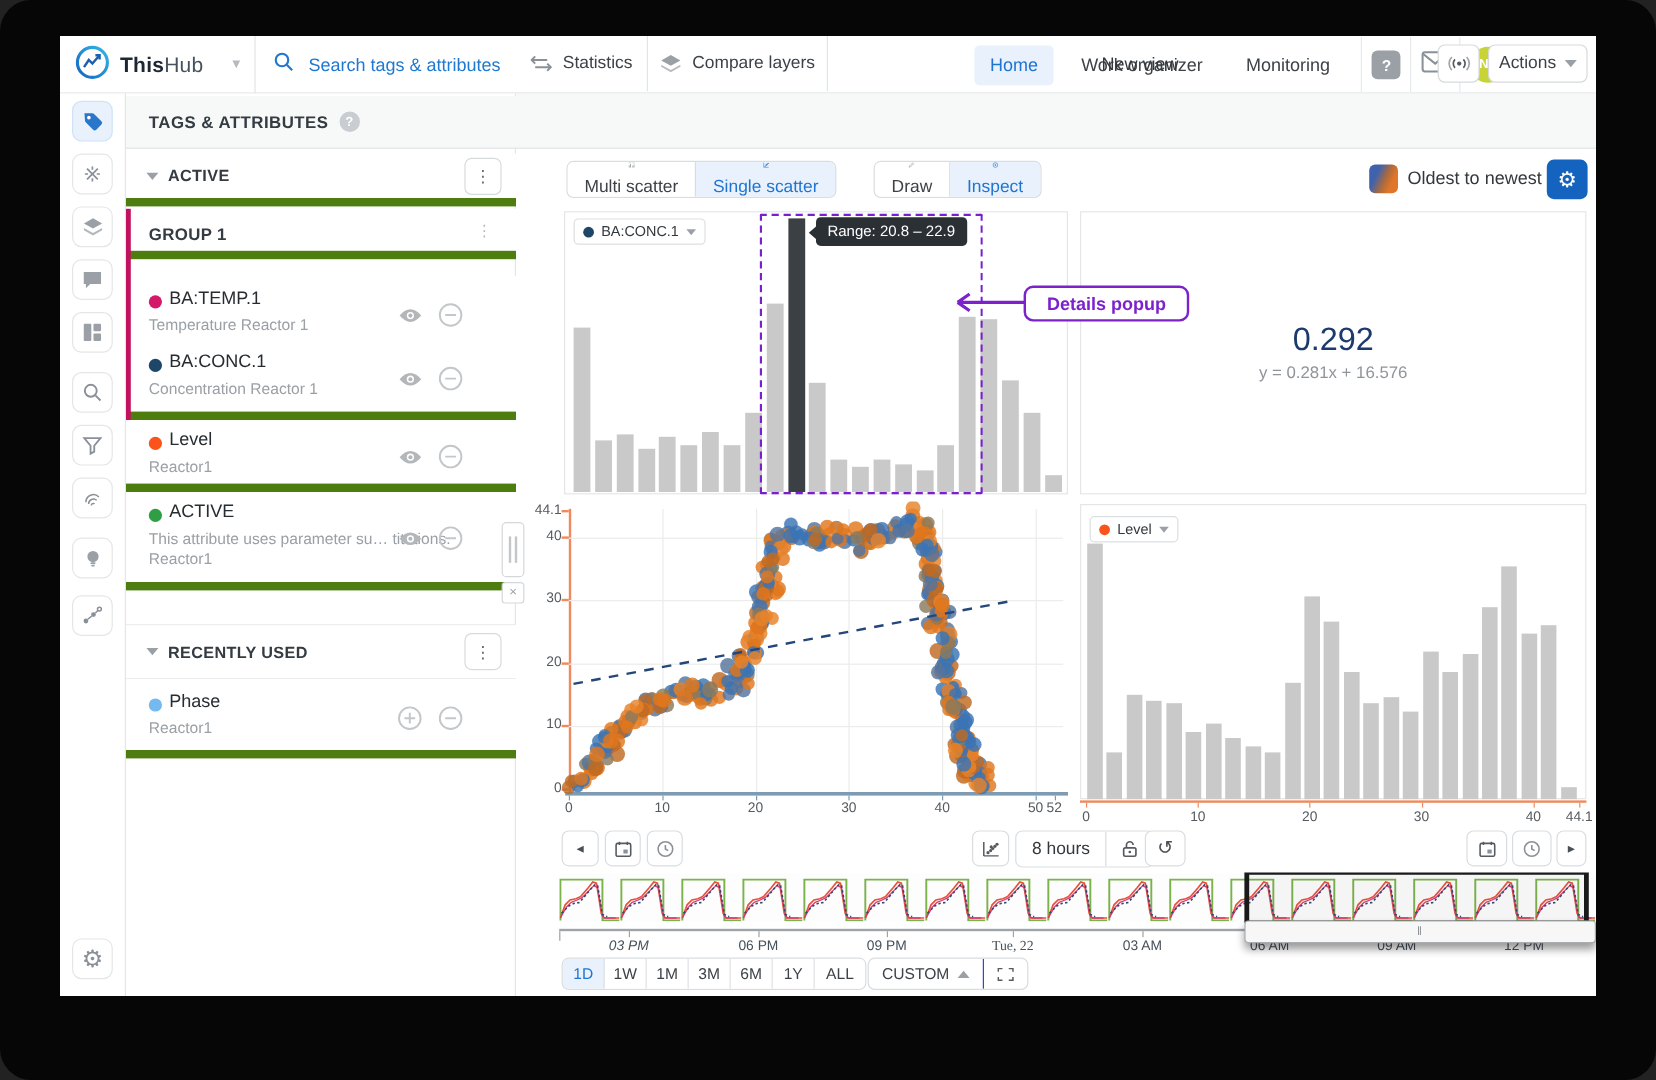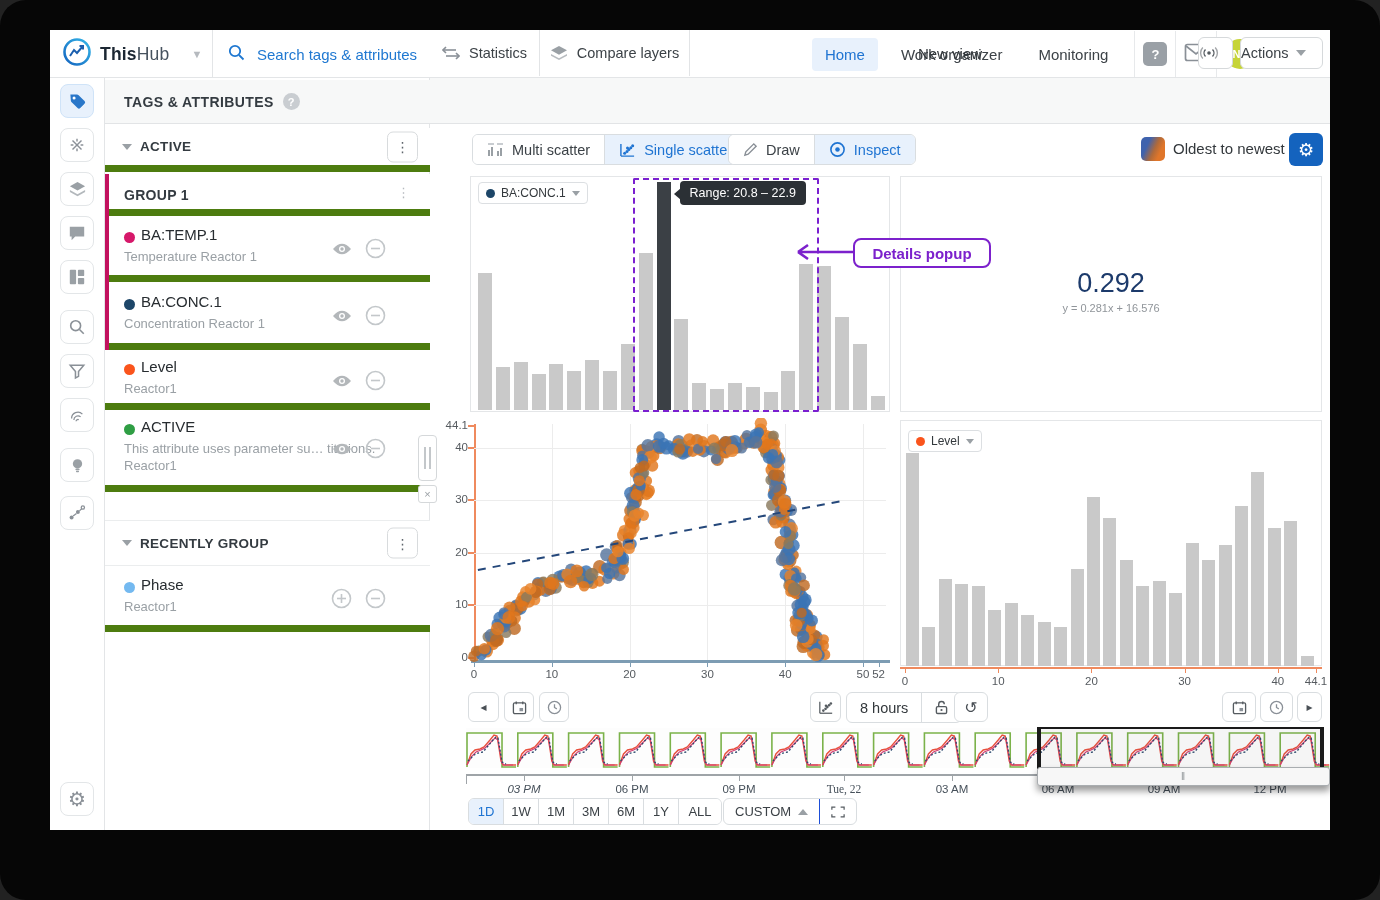--- a/index.html
+++ b/index.html
@@ -52,44 +52,44 @@
 
   
   .split-handle{position:absolute;left:368px;top:405px;width:19px;height:46px;background:#fff;border:1px solid #d5d8da;border-radius:4px;z-index:5;display:flex;align-items:center;justify-content:center;gap:3px;cursor:col-resize;}
   .split-handle i{display:block;width:2px;height:22px;background:#c3c7ca;}
   .split-close{position:absolute;left:368px;top:455px;width:19px;height:18px;background:#fff;border:1px solid #d5d8da;border-radius:3px;z-index:5;color:#9aa0a5;font-size:11px;display:flex;align-items:center;justify-content:center;cursor:pointer;}
 
   
   .main-toolbar{position:absolute;left:380px;top:48px;width:900px;height:46px;background:#f7f8f8;border-bottom:1px solid #e2e4e6;}
   .tb-btn{position:absolute;top:0;height:46px;display:flex;align-items:center;justify-content:center;gap:9px;font-size:14.5px;color:#3c4247;border-right:1px solid #e2e4e6;cursor:pointer;}
   .tb-title{position:absolute;left:760px;top:0;width:280px;height:46px;display:flex;align-items:center;justify-content:center;font-size:15px;color:#33383c;}
-  .pill-btn{position:absolute;top:7px;height:32px;background:#fff;border:1px solid #d6d9db;border-radius:6px;display:flex;align-items:center;gap:7px;font-size:14.5px;color:#3c4247;cursor:pointer;}
+  .pill-btn{position:absolute;top:7px;height:32px;background:#fff;border:1px solid #d6d9db;border-radius:6px;display:flex;align-items:center;justify-content:center;gap:7px;font-size:14.5px;color:#3c4247;cursor:pointer;}
 
   
   .seg-group{position:absolute;top:104px;height:31px;display:flex;border:1px solid #d9dde0;border-radius:6px;overflow:hidden;background:#fff;}
-  .seg{display:flex;align-items:center;justify-content:center;gap:8px;font-size:14.5px;color:#3c4247;cursor:pointer;border-right:1px solid #d9dde0;padding:0 14px;background:#fff;}
+  .seg{display:flex;align-items:center;justify-content:center;gap:8px;font-size:14.5px;color:#3c4247;cursor:pointer;border-right:1px solid #d9dde0;padding:0 14px;background:#fff;flex-direction:column;}
   .seg:last-child{border-right:none;}
   .seg.active{background:#e8f1fc;color:#1f74d2;}
   .grad-sq{position:absolute;left:1091px;top:107px;width:24px;height:24px;border-radius:5px;background:linear-gradient(115deg,#3f62ad 28%,#b06a3a 55%,#e0762a 75%);}
   .sort-label{position:absolute;left:1123px;top:110px;font-size:15px;color:#33383c;}
   .gear-btn{position:absolute;left:1239px;top:103px;width:34px;height:33px;background:#1463be;border-radius:6px;color:#fff;display:flex;align-items:center;justify-content:center;font-size:18px;cursor:pointer;}
 
   
   .panel{position:absolute;border:1px solid #e4e6e8;background:#fff;}
   .chip{position:absolute;display:flex;align-items:center;gap:6px;border:1px solid #dcdfe2;border-radius:4px;background:#fff;padding:3px 7px;font-size:12px;color:#33383c;cursor:pointer;z-index:4;}
   .chip .cdot{width:9px;height:9px;border-radius:50%;}
   .chip .cv{width:0;height:0;border-left:4px solid transparent;border-right:4px solid transparent;border-top:5px solid #9aa0a5;}
   .hbar{position:absolute;background:#c9c9c9;}
   .hbar.dark{background:#3b4045;z-index:2;}
   .dash-box{position:absolute;border:2px dashed #7a1fd0;border-radius:2px;z-index:3;}
   .range-tip{position:absolute;background:#2b3035;color:#fff;font-size:12.5px;padding:5px 10px;border-radius:4px;z-index:6;white-space:nowrap;}
   .range-tip::before{content:"";position:absolute;left:-6px;top:7px;border-top:6px solid transparent;border-bottom:6px solid transparent;border-right:7px solid #2b3035;}
   .details-box{position:absolute;left:803px;top:208px;width:138px;height:30px;border:2px solid #7c21cc;border-radius:8px;background:#fff;color:#7c21cc;font-weight:bold;font-size:15px;display:flex;align-items:center;justify-content:center;z-index:6;}
   .stats-val{position:absolute;left:850px;top:238px;width:422px;text-align:center;font-size:27px;color:#1c3a6b;}
-  .stats-eq{position:absolute;left:850px;top:272px;width:422px;text-align:center;font-size:11px;color:#90959a;}
+  .stats-eq{position:absolute;left:850px;top:272px;width:422px;text-align:center;font-size:14px;color:#90959a;}
 
   
   .grid-v{position:absolute;width:1px;background:#ececec;top:394px;height:236px;}
   .grid-h{position:absolute;height:1px;background:#ececec;left:424px;width:412px;}
   .yaxis{position:absolute;left:424px;top:394px;width:2px;height:236px;background:#ef8a5e;}
   .xaxis{position:absolute;left:421px;top:630px;width:419px;height:3px;background:#7d9cb3;}
   .ylab{position:absolute;width:28px;text-align:right;font-size:11.5px;color:#555a5f;}
   .xlab{position:absolute;font-size:11.5px;color:#555a5f;transform:translateX(-50%);}
   .ytick{position:absolute;left:418px;width:6px;height:2px;background:#ef8a5e;}
   .xtick{position:absolute;top:633px;width:1px;height:4px;background:#7d9cb3;}
@@ -259,21 +259,21 @@
       <span class="kebab-btn">⋮</span>
     </div>
 
     <div class="grouped-bar" style="top:96px;height:176px;"></div>
 
     <div class="srow" style="top:96px;height:42px;">
       <span class="sec-label" style="position:absolute;left:19px;top:13px;font-size:14px;">GROUP 1</span>
       <span class="kebab-plain">⋮</span>
     </div>
 
-    <div class="srow" style="top:138px;height:66px;">
+    <div class="srow" style="top:152px;height:66px;">
       <span class="item-dot" style="top: 16px; background: rgb(214, 24, 106);"></span>
       <span class="item-name" style="top:10px;">BA:TEMP.1</span>
       <span class="item-desc" style="top:33px;">Temperature Reactor 1</span>
       <span class="row-icons" style="top:22px;">
         <span class="icon-eye"><svg width="20" height="14" viewBox="0 0 20 14">
                 <path d="M1,7 Q10,-3.5 19,7 Q10,17.5 1,7 Z" fill="#b3b7ba"></path>
                 <circle cx="10" cy="7" r="3" fill="#fff"></circle>
                 <circle cx="10" cy="7" r="1.7" fill="#b3b7ba"></circle>
               </svg></span>
         <span class="icon-minus"><svg width="21" height="21" viewBox="0 0 21 21">
@@ -330,21 +330,21 @@
               </svg></span>
         <span class="icon-minus"><svg width="21" height="21" viewBox="0 0 21 21">
                 <circle cx="10.5" cy="10.5" r="9" fill="none" stroke="#c3c7ca" stroke-width="1.6"></circle>
                 <line x1="6" y1="10.5" x2="15" y2="10.5" stroke="#c3c7ca" stroke-width="1.6"></line>
               </svg></span>
       </span>
     </div>
 
     <div class="srow sec-head" style="top:442px;height:46px;border-top:1px solid #ebedee;border-bottom:1px solid #ebedee;margin-top:0;">
       <span class="tri-down"></span>
-      <span class="sec-label">RECENTLY GROUP</span>
+      <span class="sec-label">RECENTLY USED</span>
       <span class="kebab-btn">⋮</span>
     </div>
 
     <div class="srow" style="top:488px;height:66px;">
       <span class="item-dot" style="top: 16px; background: rgb(116, 185, 240);"></span>
       <span class="item-name" style="top:10px;">Phase</span>
       <span class="item-desc" style="top:33px;">Reactor1</span>
       <span class="row-icons" style="top:22px;">
         <span class="icon-plus"><svg width="21" height="21" viewBox="0 0 21 21">
                 <circle cx="10.5" cy="10.5" r="9" fill="none" stroke="#c3c7ca" stroke-width="1.6"></circle>

